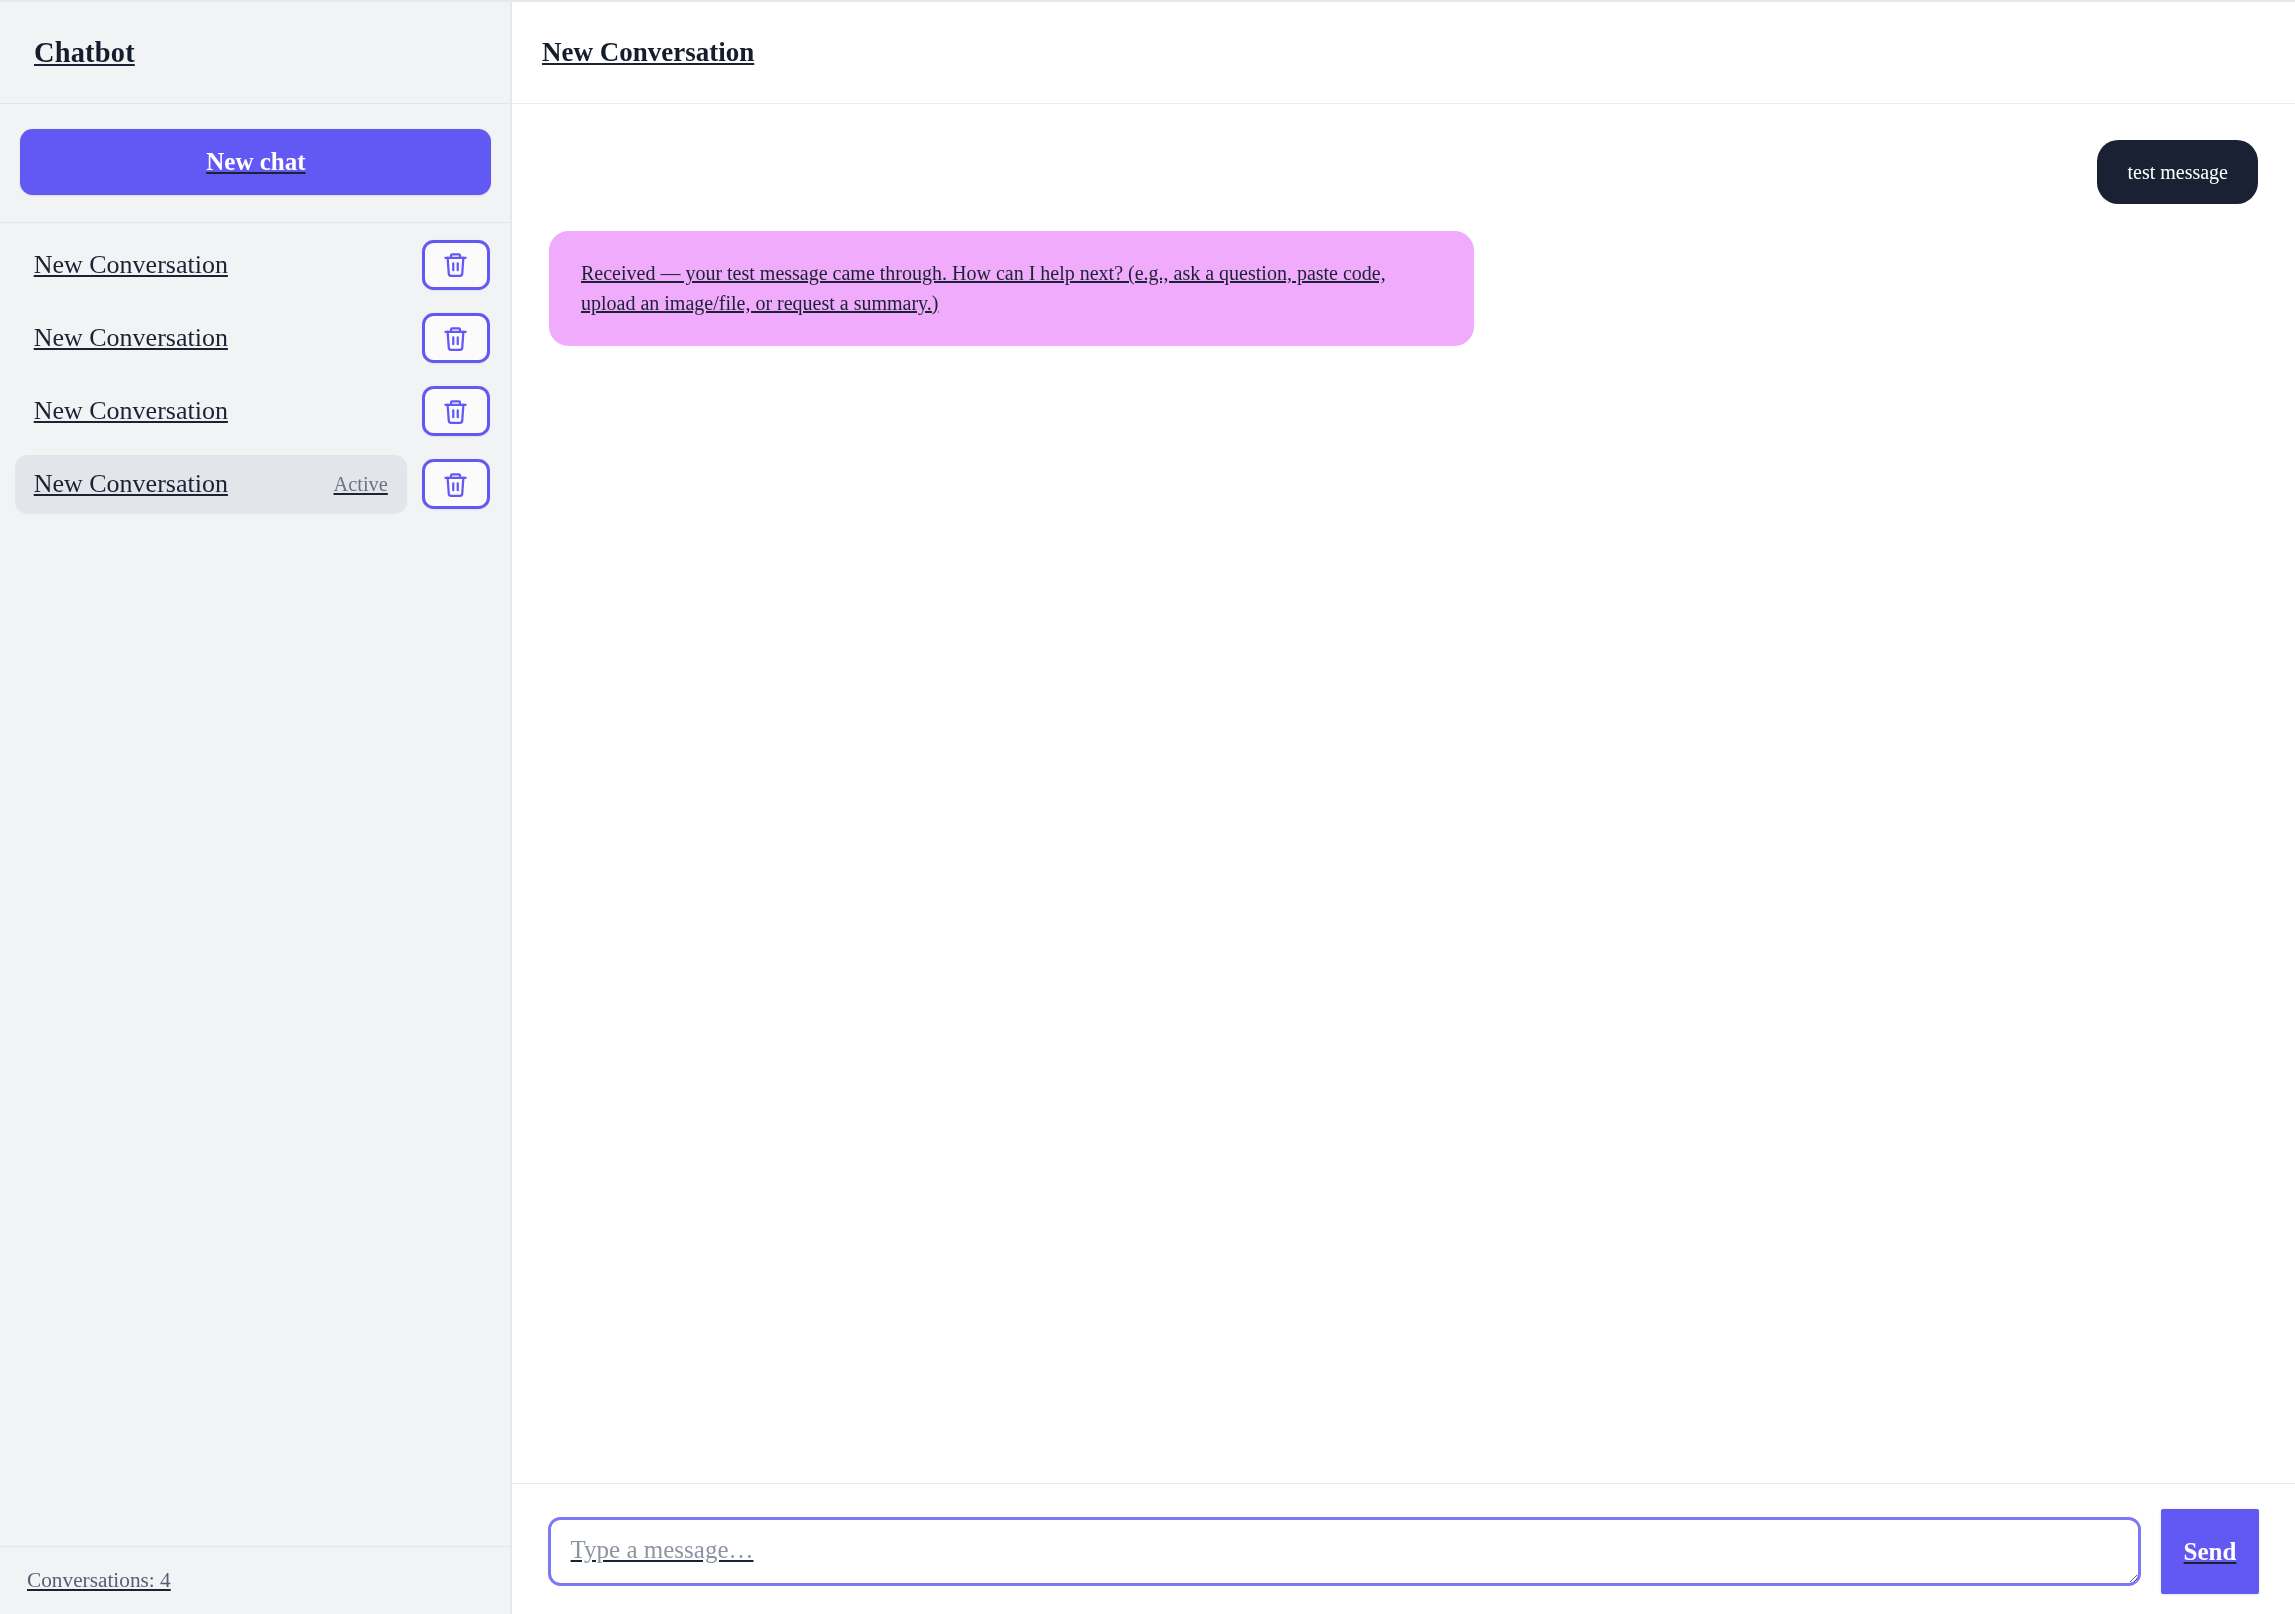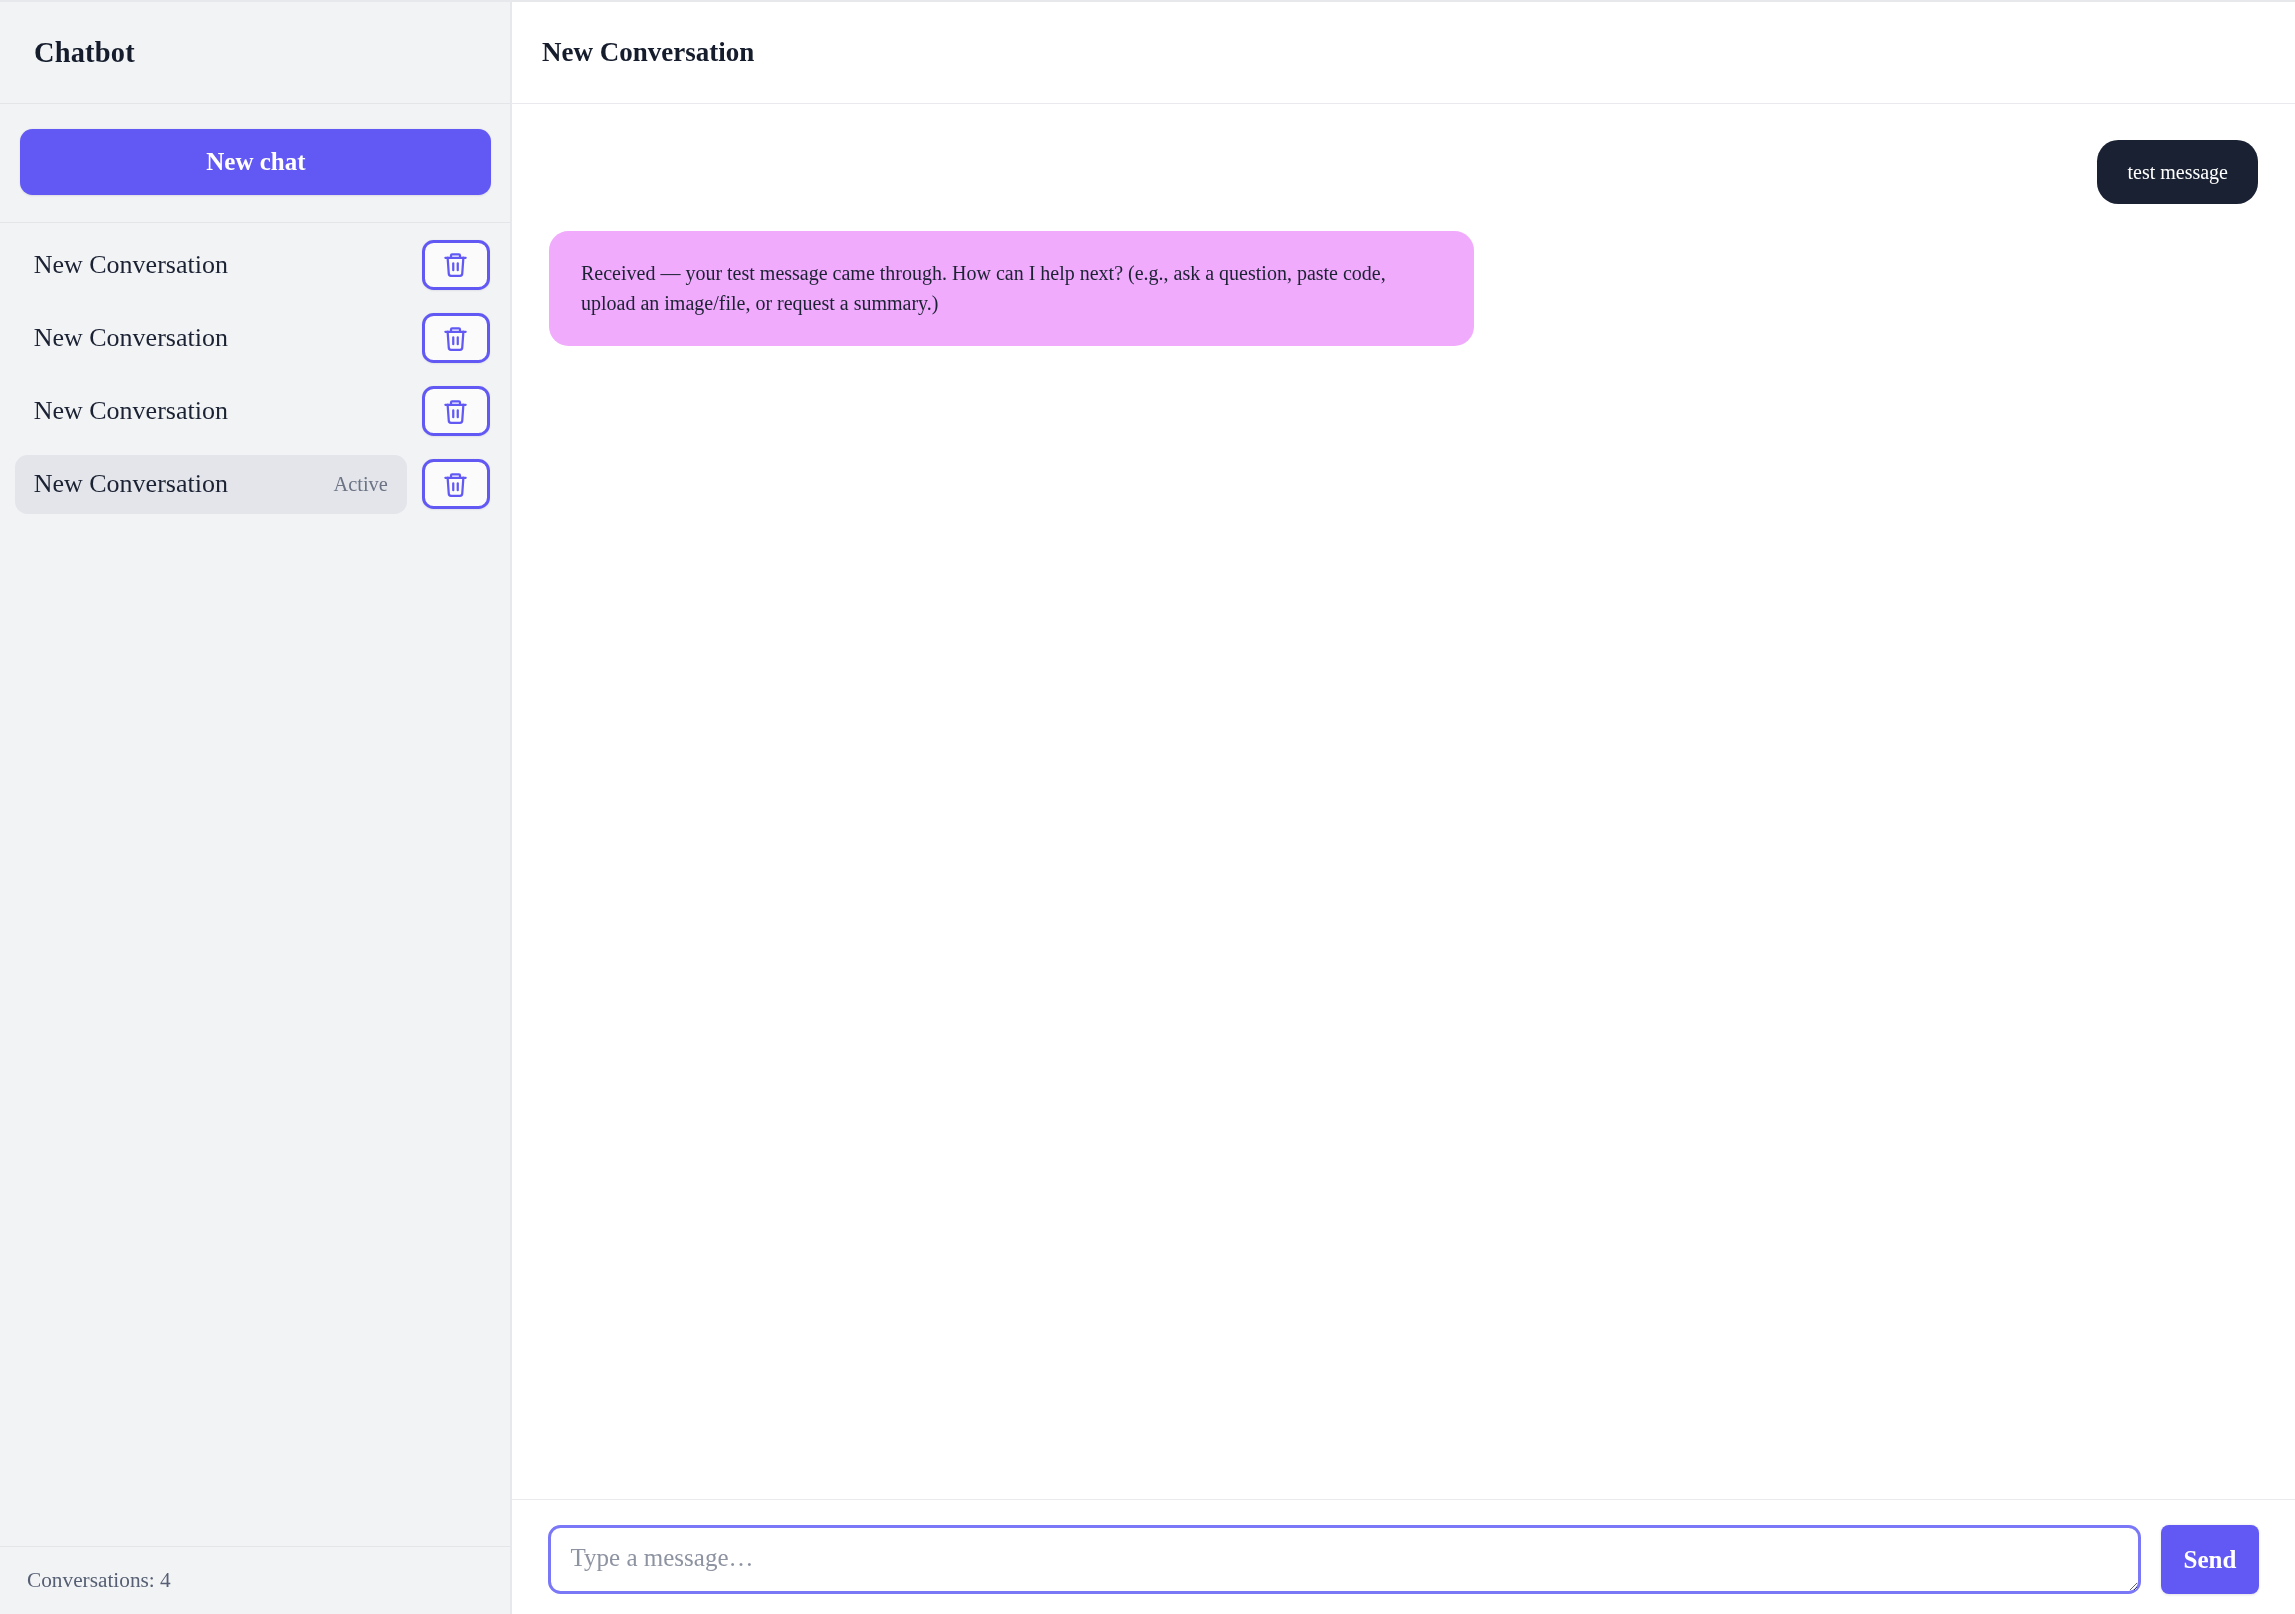--- a/index.html
+++ b/index.html
@@ -16,20 +16,21 @@
     color: #1b2233;
     -webkit-font-smoothing: antialiased;
   }
 
   
   #app {
     display: flex;
     width: 2295px;
     height: 1614px;
     border-top: 2.7px solid #e6e8ec;
+    text-decoration: underline;
   }
 
   
   #sidebar {
     width: 512px;
     min-width: 512px;
     height: 100%;
     background: #f2f3f5;
     border-right: 2.7px solid #e6e8ec;
     display: flex;
@@ -229,24 +230,24 @@
     resize: vertical;
     outline: none;
     overflow: hidden;
   }
 
   #message-input::placeholder { color: #8d93a1; }
 
   #send-button {
     flex: 0 0 auto;
     width: 98px;
-    height: 69px;
+    height: 85px;
     background: #6259f5;
     border: none;
-    border-radius: 8px;
+    border-radius: 2px;
     color: #ffffff;
     font-family: inherit;
     font-size: 25px;
     font-weight: 700;
     cursor: pointer;
     box-shadow: 0 0.9px 2.7px rgba(20,20,60,0.12);
   }
 
   #composer-hint {
     margin-top: 19.6px;

